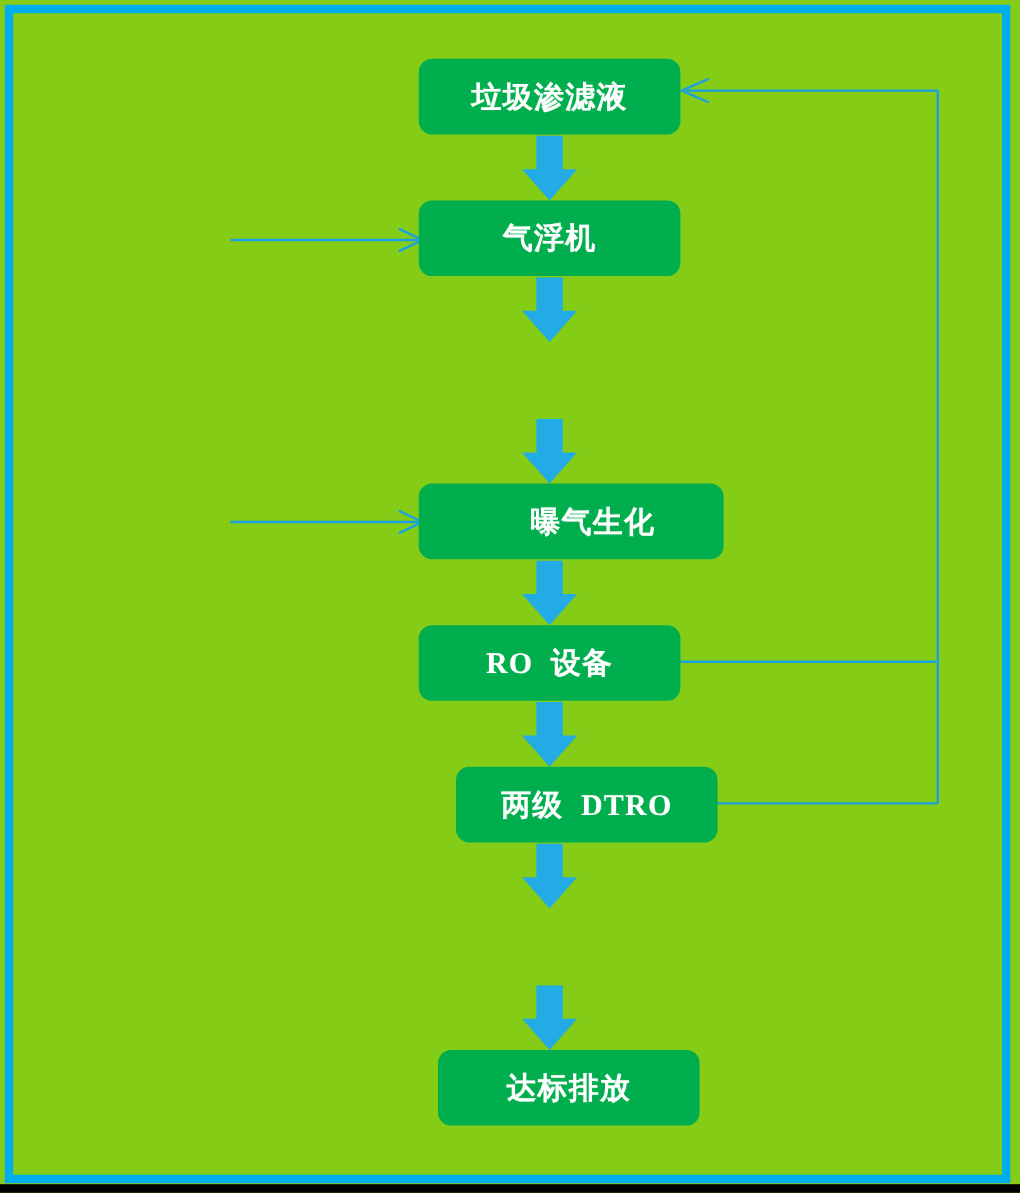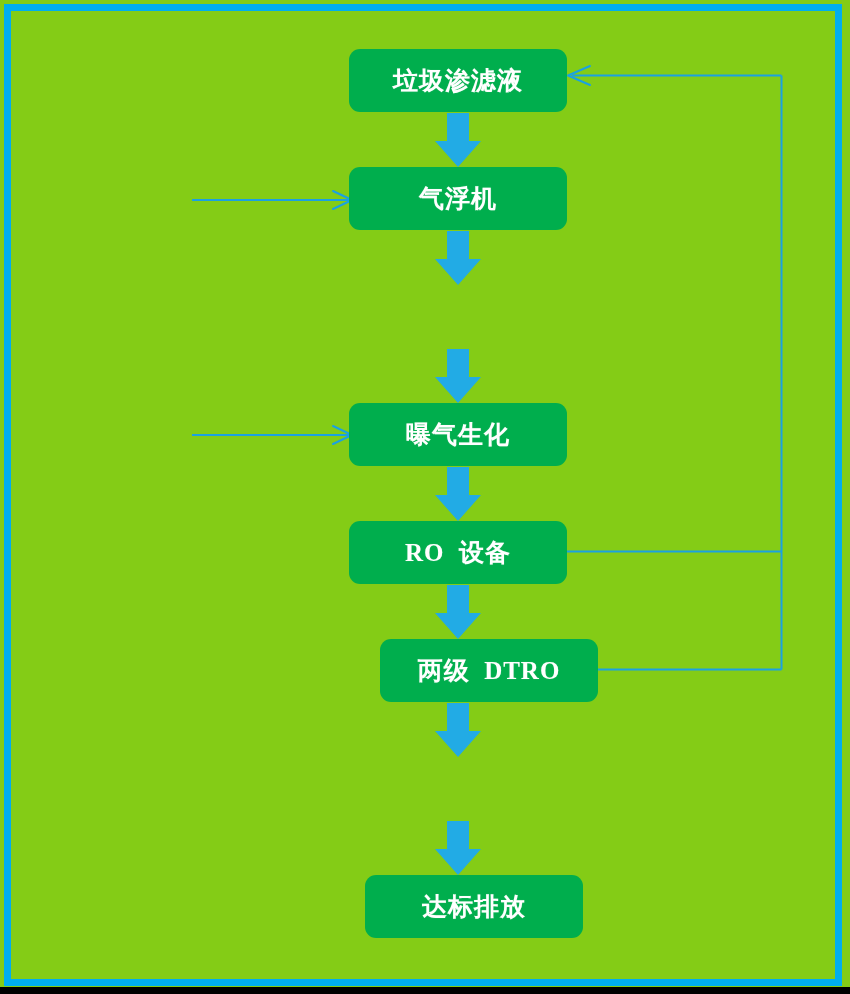--- a/index.html
+++ b/index.html
@@ -106,21 +106,21 @@
   <svg class="thick-arrow" style="top:821px;">
     <polygon points="12,0 34,0 34,28 46,28 23,54 0,28 12,28" fill="#22ABE5"></polygon>
   </svg>
 
   <div class="node" style="top:49px;">
     <span>垃圾渗滤液</span>
   </div>
   <div class="node" style="top:167px;">
     <span>气浮机</span>
   </div>
-  <div class="node" style="top:403px;">
+  <div class="node" style="top:403px;padding-left:36px;">
     <span>曝气生化</span>
   </div>
   <div class="node" style="top:521px;">
     <span>RO  设备</span>
   </div>
   <div class="node" style="top:639px;margin-left:31px;">
     <span>两级  DTRO</span>
   </div>
   <div class="node" style="top:875px;margin-left:16px;">
     <span>达标排放</span>

